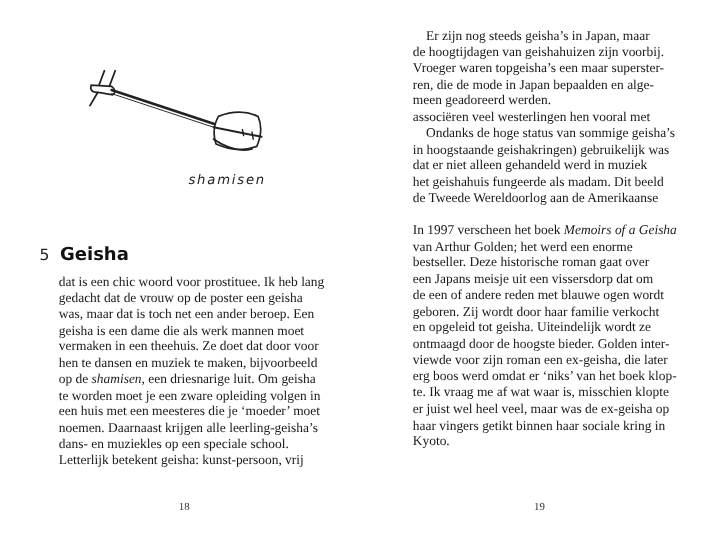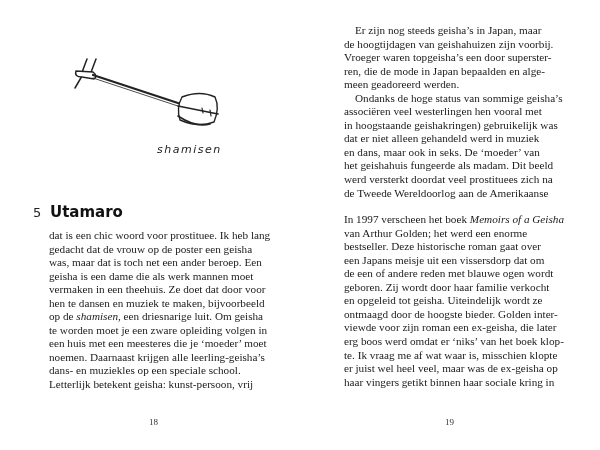--- a/index.html
+++ b/index.html
@@ -44,21 +44,21 @@
       <path d="M122 47 Q140 40 155 47 Q160 58 154 72 Q138 78 120 70 Q116 58 122 47 Z" stroke-width="1.4" fill="#fff"></path>
       <path d="M118 66 Q136 78 150 74" stroke-width="1.6"></path>
       <line x1="118" y1="56" x2="158" y2="64" stroke-width="1.6"></line>
       <line x1="142" y1="58" x2="143" y2="63" stroke-width="1.2"></line>
       <line x1="150" y1="60" x2="151" y2="66" stroke-width="1.2"></line>
     </g>
   </svg>
   <span class="caption">shamisen</span>
 
   <div class="heading">
-    <span class="num">5</span><span class="title">Utamaro</span>
+    <span class="num">5</span><span class="title">Geisha</span>
   </div>
 
   <div class="body">
     <div id="left-lines1">
         <span class="line">dat is een chic woord voor prostituee. Ik heb lang</span>
         <span class="line">gedacht dat de vrouw op de poster een geisha</span>
         <span class="line">was, maar dat is toch net een ander beroep. Een</span>
         <span class="line">geisha is een dame die als werk mannen moet</span>
         <span class="line">vermaken in een theehuis. Ze doet dat door voor</span>
         <span class="line">hen te dansen en muziek te maken, bijvoorbeeld</span>
@@ -73,45 +73,44 @@
       </div>
   </div>
   <span class="pagenum">18</span>
 </div>
 
 <div class="page right">
   <div class="body">
     <div id="right-p1" class="para">
         <span class="line indent">Er zijn nog steeds geisha’s in Japan, maar</span>
         <span class="line">de hoogtijdagen van geishahuizen zijn voorbij.</span>
-        <span class="line">Vroeger waren topgeisha’s een door superster-</span>
+        <span class="line">Vroeger waren topgeisha’s een maar superster-</span>
         <span class="line">ren, die de mode in Japan bepaalden en alge-</span>
         <span class="line">meen geadoreerd werden.</span>
       </div>
     <div id="right-p2" class="para">
+        <span class="line">associëren veel westerlingen hen vooral met</span>
         <span class="line indent">Ondanks de hoge status van sommige geisha’s</span>
-        <span class="line">associëren veel westerlingen hen vooral met</span>
         <span class="line">in hoogstaande geishakringen) gebruikelijk was</span>
         <span class="line">dat er niet alleen gehandeld werd in muziek</span>
-        <span class="line">en dans, maar ook in seks. De ‘moeder’ van</span>
         <span class="line">het geishahuis fungeerde als madam. Dit beeld</span>
-        <span class="line">werd versterkt doordat veel prostituees zich na</span>
         <span class="line">de Tweede Wereldoorlog aan de Amerikaanse</span>
       </div>
     <div class="gap"></div>
     <span class="line"><span>In 1997 verscheen het boek </span><em>Memoirs of a Geisha</em></span>
     <div id="right-p3" class="para">
         <span class="line">van Arthur Golden; het werd een enorme</span>
         <span class="line">bestseller. Deze historische roman gaat over</span>
         <span class="line">een Japans meisje uit een vissersdorp dat om</span>
         <span class="line">de een of andere reden met blauwe ogen wordt</span>
         <span class="line">geboren. Zij wordt door haar familie verkocht</span>
         <span class="line">en opgeleid tot geisha. Uiteindelijk wordt ze</span>
         <span class="line">ontmaagd door de hoogste bieder. Golden inter-</span>
         <span class="line">viewde voor zijn roman een ex-geisha, die later</span>
         <span class="line">erg boos werd omdat er ‘niks’ van het boek klop-</span>
         <span class="line">te. Ik vraag me af wat waar is, misschien klopte</span>
         <span class="line">er juist wel heel veel, maar was de ex-geisha op</span>
         <span class="line">haar vingers getikt binnen haar sociale kring in</span>
+        <span class="line">Kyoto.</span>
       </div>
   </div>
   <span class="pagenum">19</span>
 </div>
 
 </body></html>

